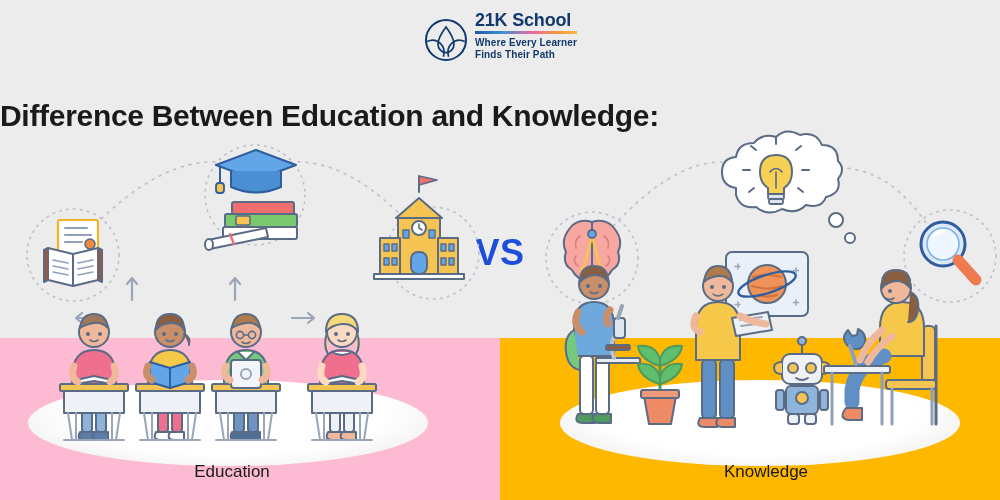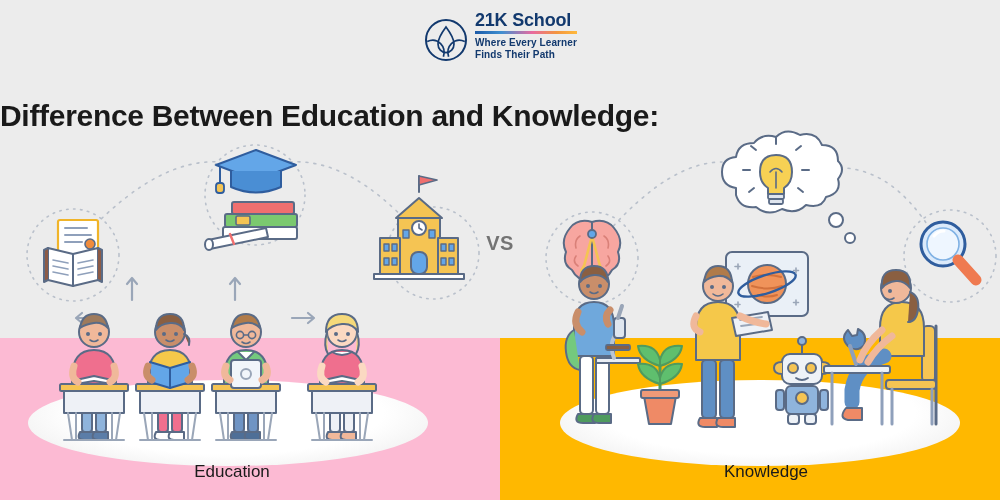--- a/index.html
+++ b/index.html
@@ -63,21 +63,21 @@
     line-height: 1.3;
     letter-spacing: -0.3px;
     margin-top: 20px;
   }
 
   
   .vs {
     position: absolute;
     left: 0; top: 232px; width: 1000px;
     text-align: center;
-    font-size: 20px; font-weight: bold; color: #737373;
+    font-size: 36px; font-weight: bold; color: #1d4ed8;
     letter-spacing: 0.5px;
   }
 
   
   .label {
     position: absolute;
     top: 462px;
     font-size: 17px; color: #1a1a1a;
     text-align: center;
   }

